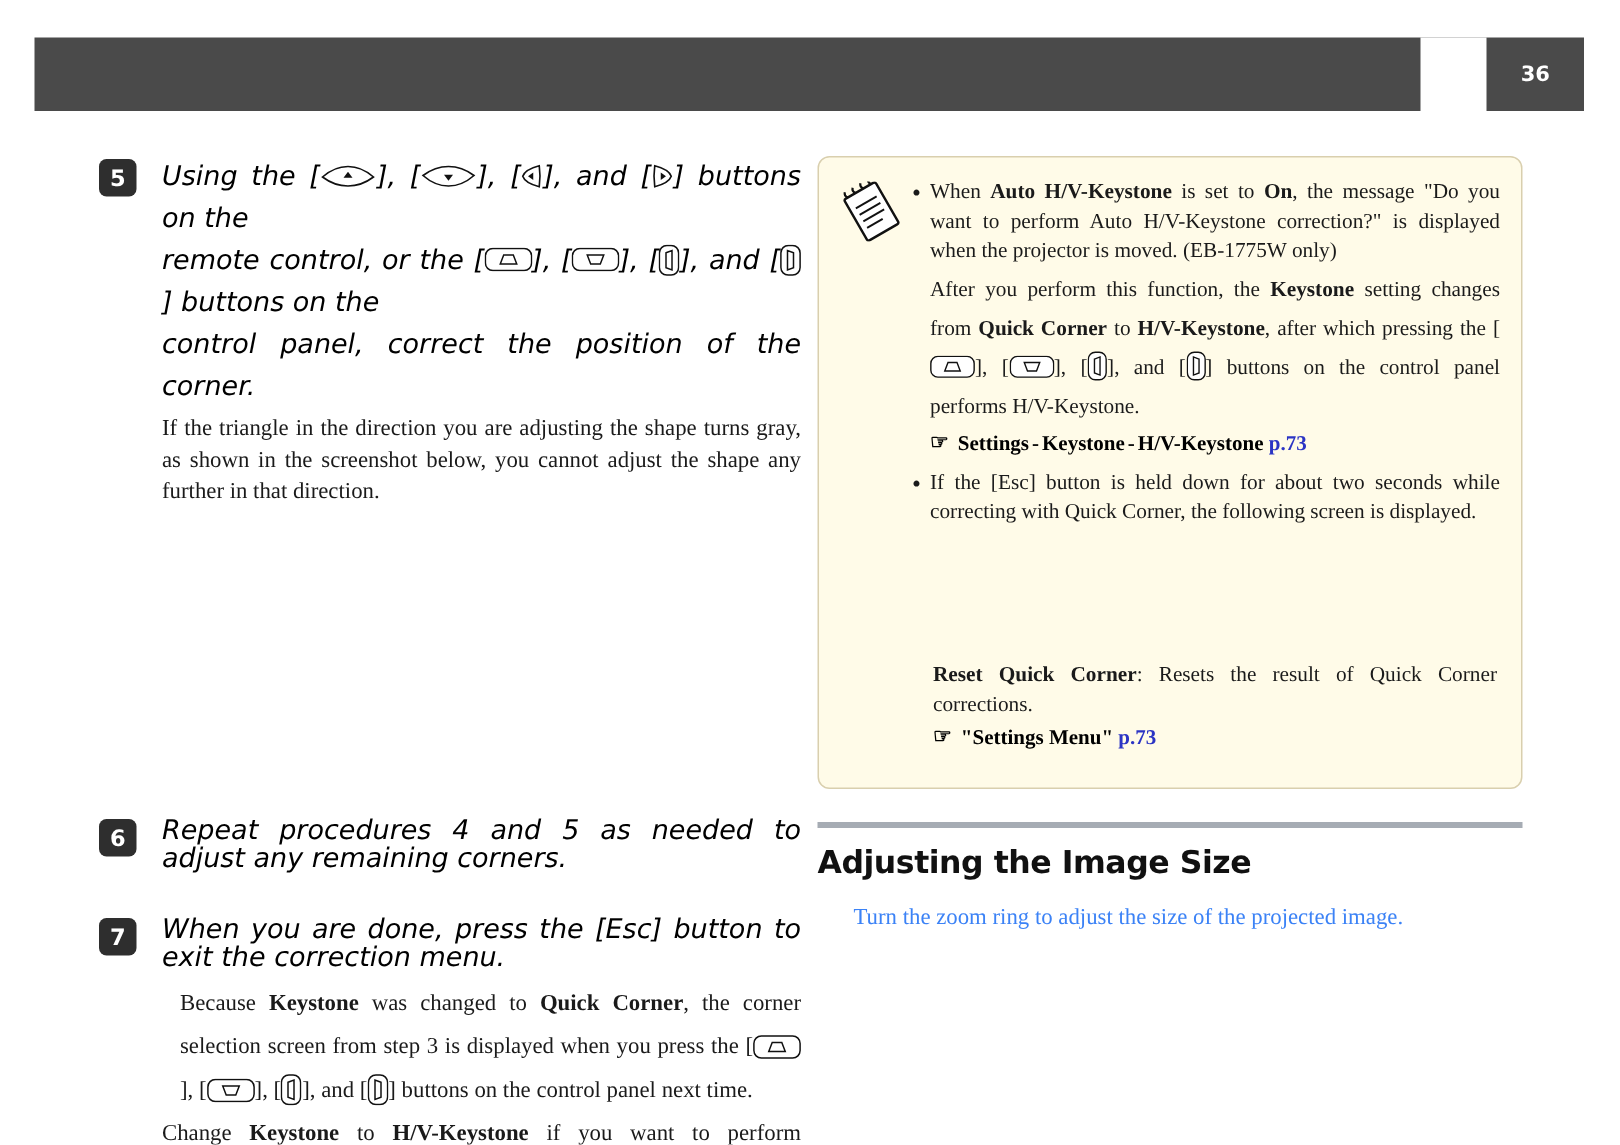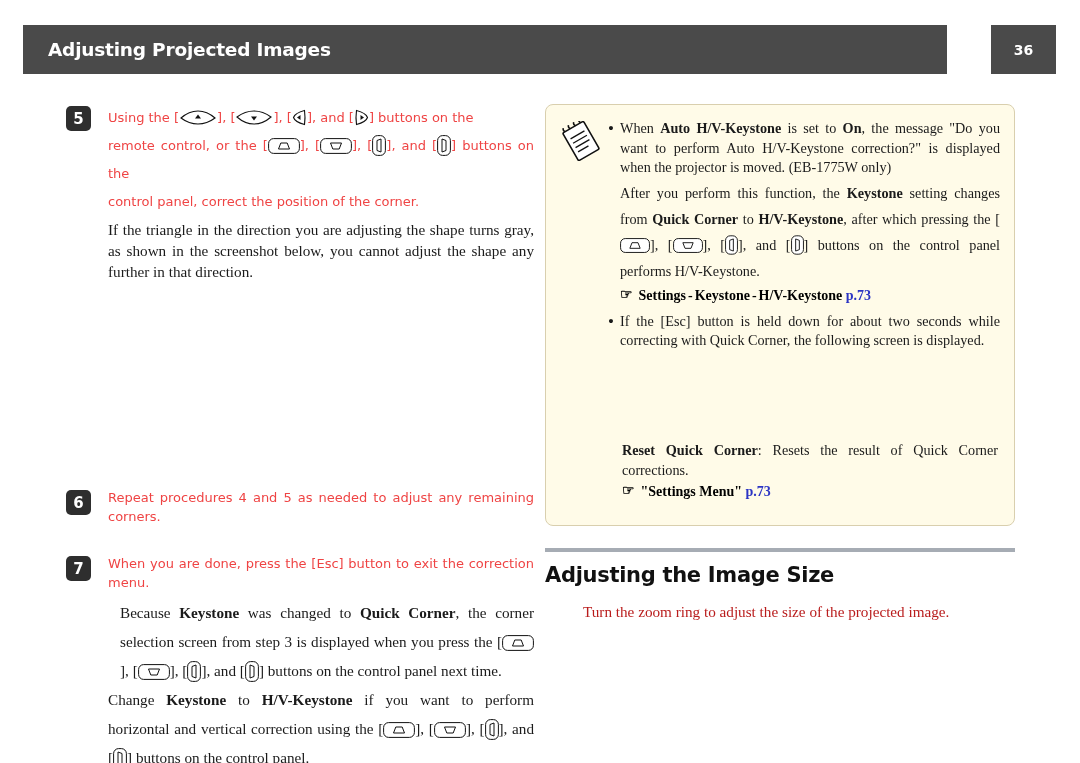--- a/index.html
+++ b/index.html
@@ -57,25 +57,26 @@
     font-family: "DejaVu Sans", sans-serif;
     font-size: 15px; font-weight: bold;
     display: flex; align-items: center; justify-content: center;
     margin-right: 17px;
     margin-top: 2px;
   }
   .step-body { flex: 1 1 auto; }
 
   .sans-par {
     font-family: "DejaVu Sans", sans-serif;
-    font-size: 13px;
+    font-size: 18px;
     line-height: 28px;
-    color: #ef4444;
-    text-align: justify;
-    text-align-last: left;
+    color: #000000;
+    text-align: justify;
+    text-align-last: left;
+    font-style: italic;
   }
   .sans-par.tight { line-height: 19px; }
   .serif-par {
     font-family: "Liberation Serif", serif;
     font-size: 15.2px;
     line-height: 21px;
     color: #1a1a1a;
     text-align: justify;
     text-align-last: left;
   }
@@ -162,37 +163,36 @@
     font-size: 21px;
     font-weight: bold;
     color: #111;
     margin-top: 11px;
     letter-spacing: -0.3px;
   }
   .sec-par {
     font-family: "Liberation Serif", serif;
     font-size: 15.2px;
     line-height: 21px;
-    color: #b91c1c;
+    color: #3b82f6;
     margin-top: 14px;
-    margin-left: 38px;
+    margin-left: 24px;
     text-align: justify;
     text-align-last: left;
     width: 430px;
   }
 
   .gap-lg { height: 28px; }
 </style>
 </head>
 <body>
 
 <div class="page">
 
   <div class="header">
-    <div class="header-title">Adjusting Projected Images</div>
     <div class="header-spacer"></div>
     <div class="header-whitebox"></div>
     <div class="header-pagenum">36</div>
   </div>
 
   <div class="col-left">
 
     <div class="step">
       <div class="step-num">5</div>
       <div class="step-body">

